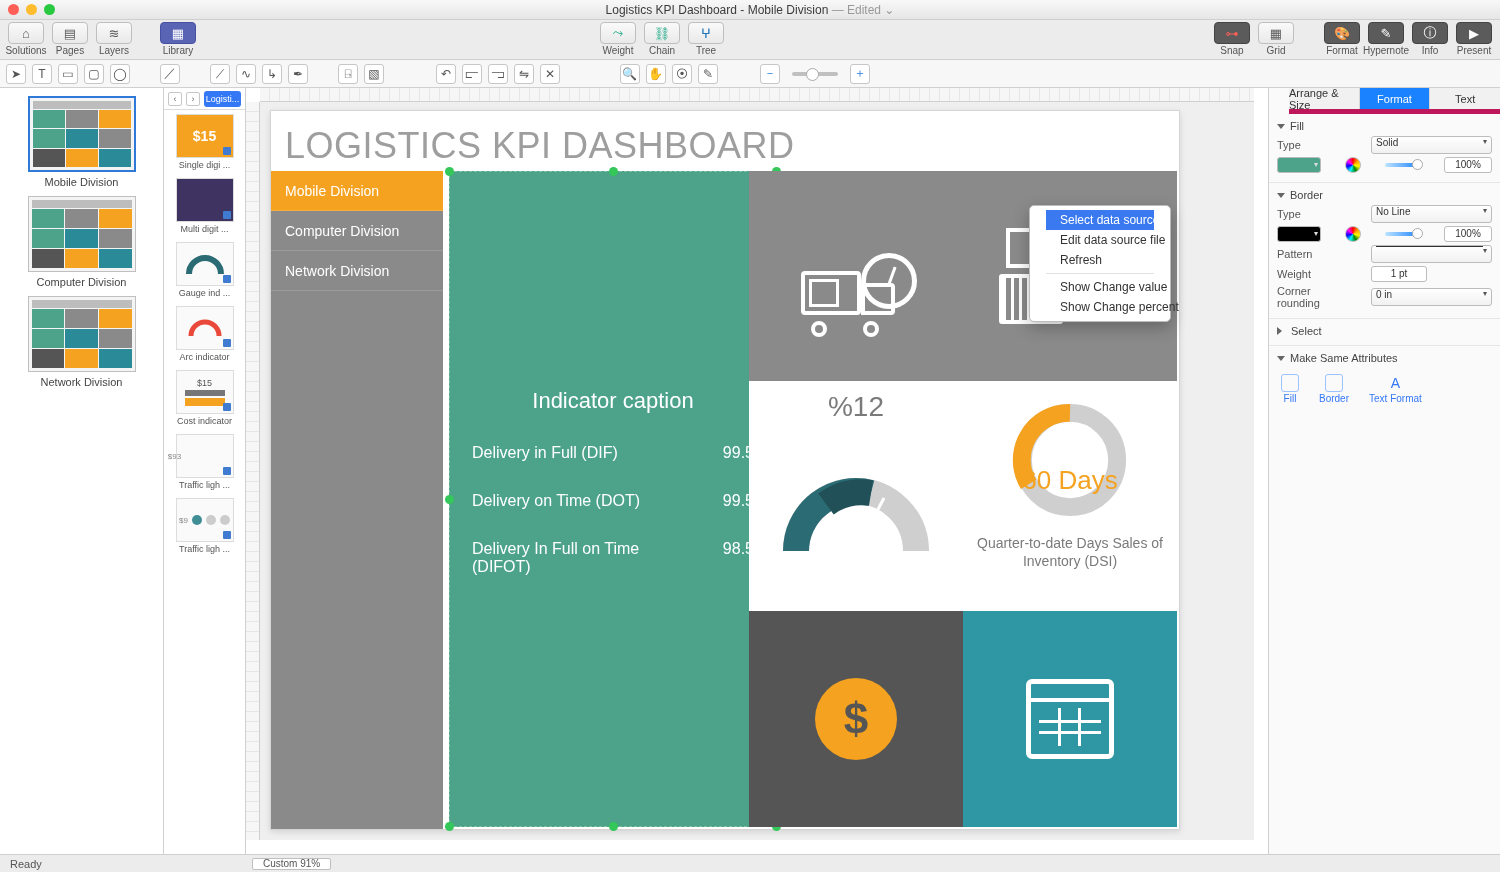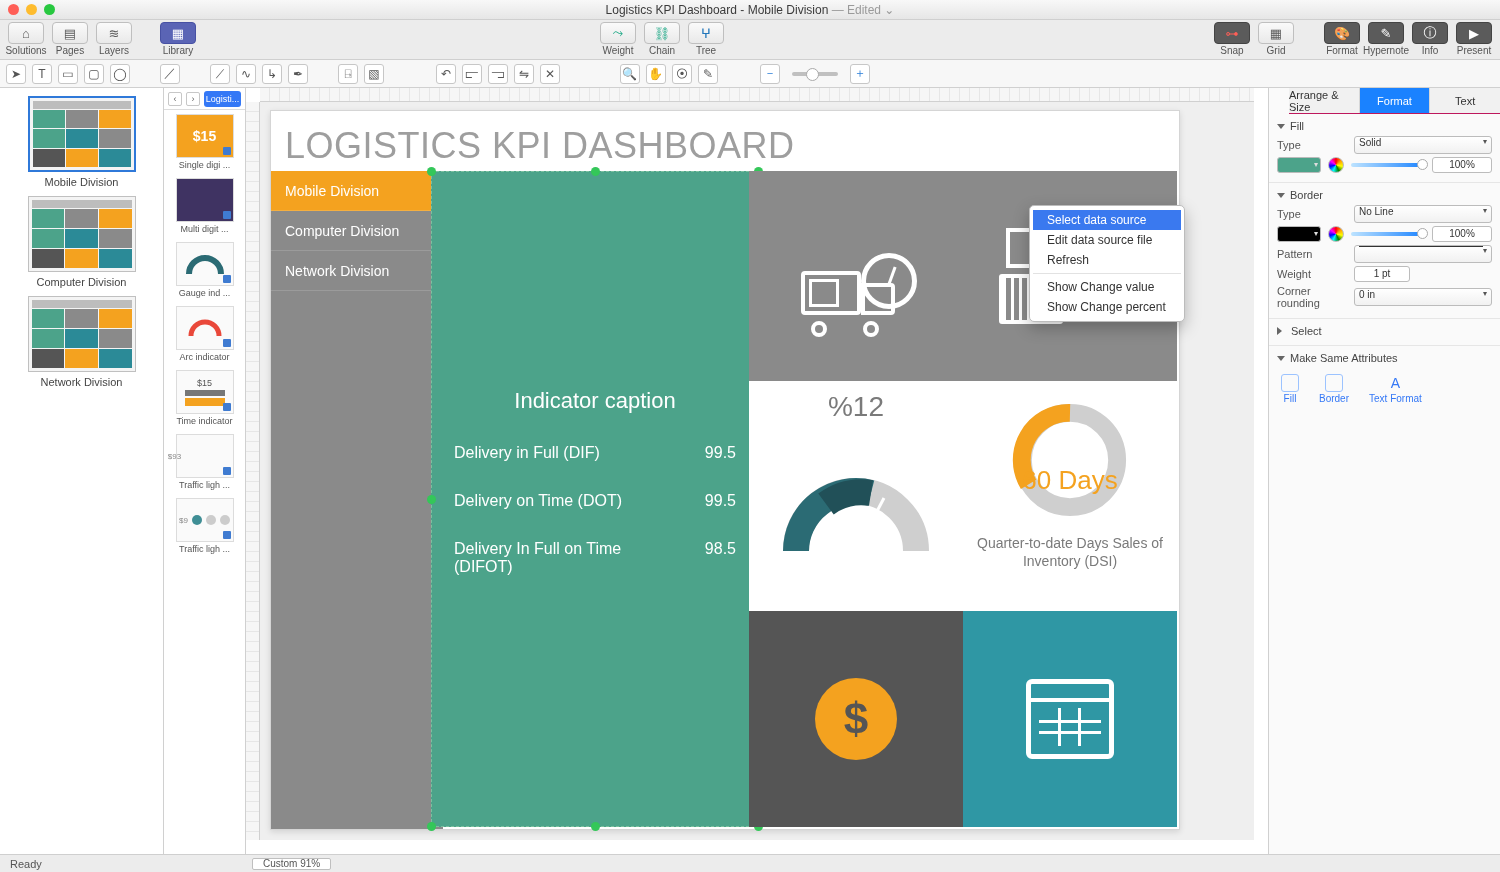--- a/index.html
+++ b/index.html
@@ -60,21 +60,21 @@
 .page{ position:absolute; left:10px; top:8px; width:910px; height:720px; background:#fff; border:1px solid #d5d5d5; box-shadow:0 2px 6px rgba(0,0,0,.12);} 
 
 .dash-title{ position:absolute; left:14px; top:14px; font-size:36px; letter-spacing:.5px; color:#9e9e9e; font-weight:500;}
 
 
 .navcol{ position:absolute; left:0; top:60px; width:172px; bottom:0; background:#8a8a8a;}
 .navitem{ height:40px; display:flex; align-items:center; padding-left:14px; color:#fff; font-size:14px; border-bottom:1px solid rgba(255,255,255,.15);}
 .navitem.active{ background:#f4a21f;}
 
 
-.sel-box{ position:absolute; left:160px; top:60px; width:328px; height:656px; background:#4ca38a; border:1px dashed #7cc09f;}
+.sel-box{ position:absolute; left:178px; top:60px; width:328px; height:656px; background:#4ca38a; border:1px dashed #7cc09f;}
 .sel-box .cap{ text-align:center; color:#fff; font-size:22px; margin-top:216px; font-weight:500;}
 .sel-box .row{ display:flex; align-items:flex-start; justify-content:space-between; color:#fff; padding:0 22px; font-size:16px; margin-top:30px;}
 .sel-box .row .lab{max-width:190px;}
 .handle{position:absolute;width:9px;height:9px;background:#34c759;border-radius:50%;}
 
 
 .tile{ position:absolute; color:#fff; }
 .tile-tl{ left:478px; top:60px; width:214px; height:210px; background:#8a8a8a; display:flex; flex-direction:column; align-items:center; justify-content:center;}
 .tile-tr{ left:692px; top:60px; width:214px; height:210px; background:#8a8a8a; display:flex; align-items:center; justify-content:center;}
 .tile-ml{ left:478px; top:270px; width:214px; height:230px; background:#fff; color:#6a6a6a; display:flex; flex-direction:column; align-items:center; justify-content:flex-start;}
@@ -108,47 +108,47 @@
  linear-gradient(#fff,#fff) left 33%/100% 3px no-repeat,
  linear-gradient(#fff,#fff) left 66%/100% 3px no-repeat,
  linear-gradient(#fff,#fff) 33% top/3px 100% no-repeat,
  linear-gradient(#fff,#fff) 66% top/3px 100% no-repeat;}
 
 
 .gauge{width:160px;height:100px;margin-top:18px;position:relative;}
 .gauge svg{width:160px;height:130px;}
 
 
-.ctx{ position:absolute; left:783px; top:117px; width:156px; background:#fff; border:1px solid #bcbcbc; border-radius:5px; box-shadow:0 6px 16px rgba(0,0,0,.25); padding:4px 3px; font-size:12px; }
+.ctx{ position:absolute; left:783px; top:117px; width:142px; background:#fff; border:1px solid #bcbcbc; border-radius:5px; box-shadow:0 6px 16px rgba(0,0,0,.25); padding:4px 16px; font-size:12px; }
 .ctx .mi{ padding:3px 14px; white-space:nowrap; cursor:pointer;}
 .ctx .mi.hl{ background:#3a79ef; color:#fff;}
 .ctx .sep{ height:1px; background:#e2e2e2; margin:3px 0;}
 
 
 .inspector{ width:232px; background:#fafafa; border-left:1px solid #d0d0d0; display:flex; flex-direction:column; font-size:11px;}
-.tabs{ display:flex; height:26px; border-bottom:1px solid #be185d;margin-left:20px;}
+.tabs{ display:flex; height:26px; border-bottom:5px solid #be185d;margin-left:20px;}
 .tabs .tab{ flex:1; display:flex; align-items:center; justify-content:center; background:#f1f1f1; border-right:1px solid #d7d7d7; cursor:pointer;}
 .tabs .tab:last-child{border-right:none;}
 .tabs .tab.active{ background:#1a82ff; color:#fff;}
 .sect{ padding:6px 8px; border-bottom:1px solid #e6e6e6;}
 .sect .hd{ display:flex; align-items:center; font-size:11px; color:#444; margin-bottom:4px;}
 .sect .hd .tri{ display:inline-block; width:0;height:0;border-left:4px solid transparent;border-right:4px solid transparent;border-top:5px solid #666;margin-right:5px;}
 .sect .tri.closed{border-top:none;border-left:5px solid #666;border-bottom:4px solid transparent;border-top:4px solid transparent;}
-.frow{ display:flex; align-items:center; margin:3px 0; gap:7px;}
+.frow{ display:flex; align-items:center; margin:3px 0; gap:24px;}
 .frow .flab{ width:70px; color:#555;}
 .select{ flex:1; height:18px; border:1px solid #bcbcbc; border-radius:3px; background:linear-gradient(#fff,#f1f1f1); font-size:10px; padding:0 4px; display:flex; align-items:flex-start; justify-content:space-between;}
 .select .dd{ font-size:8px;color:#555;}
 .swatch{ width:44px; height:16px; border:1px solid #bbb; border-radius:3px; position:relative;}
 .swatch.green{ background:#4ca38a;}
 .swatch.black{ background:#000;}
 .swatch .dd{position:absolute;right:2px;top:2px;color:#ddd;font-size:8px;}
 .wheel-btn{width:16px;height:16px;border-radius:50%;background:conic-gradient(red,orange,yellow,green,cyan,blue,magenta,red);border:1px solid #bbb;}
 .opacity-track{ flex:1; height:4px; background:linear-gradient(90deg,#bde3ff,#1a82ff); border-radius:2px; position:relative;}
 .opacity-thumb{position:absolute;right:-3px;top:-4px;width:11px;height:11px;border-radius:50%;background:#fff;border:1px solid #aaa;}
-.valbox{width:60px;height:16px;border:1px solid #bcbcbc;border-radius:3px;background:#fff;font-size:10px;text-align:center;line-height:14px;}
+.valbox{width:48px;height:16px;border:1px solid #bcbcbc;border-radius:3px;background:#fff;font-size:10px;text-align:center;line-height:14px;}
 .make-attr{display:flex; gap:20px; padding:6px 4px 2px 4px;}
 .make-attr .ai{ text-align:center; color:#3478f6; font-size:10px; line-height:1;}
 .make-attr .ai .ico{ display:block; width:18px; height:18px; border:1px solid #9cc3ff; border-radius:3px; margin:0 auto 2px auto;}
 
 
 .status{ position:absolute; left:0; right:0; bottom:0; height:18px; background:#ececec; border-top:1px solid #cfcfcf; font-size:11px; color:#555; display:flex; align-items:center;}
 .status .zoom{ position:absolute; left:252px; height:12px; border:1px solid #bfbfbf; background:#fff; padding:0 10px; font-size:10px; line-height:10px; border-radius:2px;}
 .status .ready{ padding-left:10px;}
 </style>
 </head>
@@ -378,21 +378,21 @@
           <div class="sw">
             <svg width="40" height="28">
               <path d="M6 22 A14 14 0 0 1 34 22" fill="none" stroke="#e9483a" stroke-width="5"></path>
             </svg>
             <div class="corner"></div>
           </div>
           <div class="lbl">Arc indicator</div>
         </div>
       <div class="lib-item">
           <div class="sw" style="flex-direction:column;font-size:9px;color:#555">$15<div style="width:40px;height:6px;background:#777;margin:2px 0"></div><div style="width:40px;height:8px;background:#f4a21f"></div><div class="corner"></div></div>
-          <div class="lbl">Time indicator</div>
+          <div class="lbl">Cost indicator</div>
         </div>
       <div class="lib-item">
           <div class="sw" style="gap:20px">
             <span style="font-size:8px;color:#888">$93</span>
             <span style="width:10px;height:10px;border-radius:50%;background:#ccc"></span>
             <span style="width:10px;height:10px;border-radius:50%;background:#ccc"></span>
             <span style="width:10px;height:10px;border-radius:50%;background:#d9513f"></span>
             <div class="corner"></div>
           </div>
           <div class="lbl">Traffic ligh ...</div>

